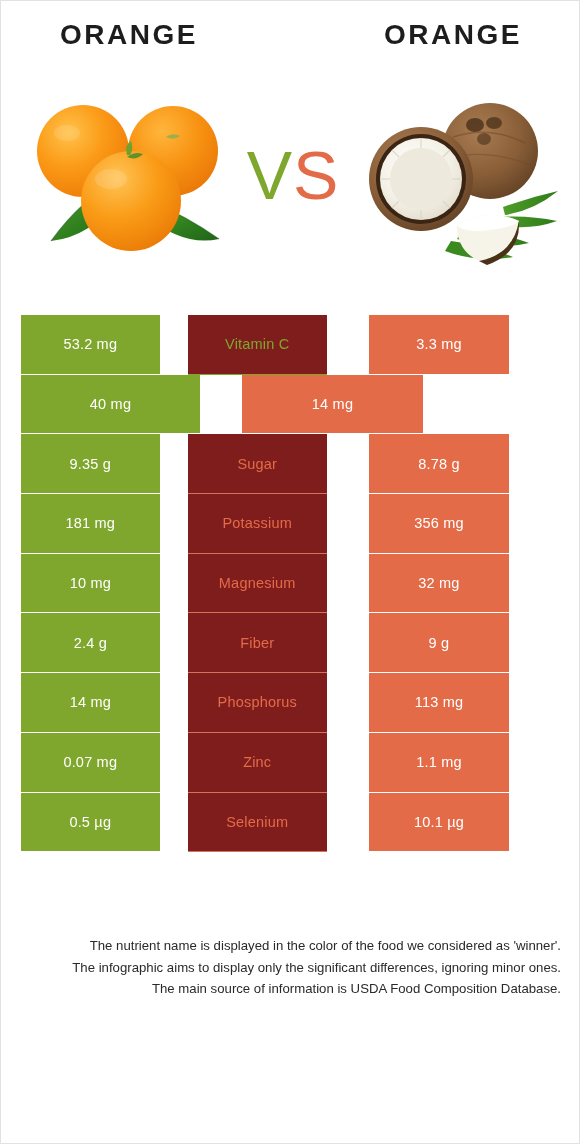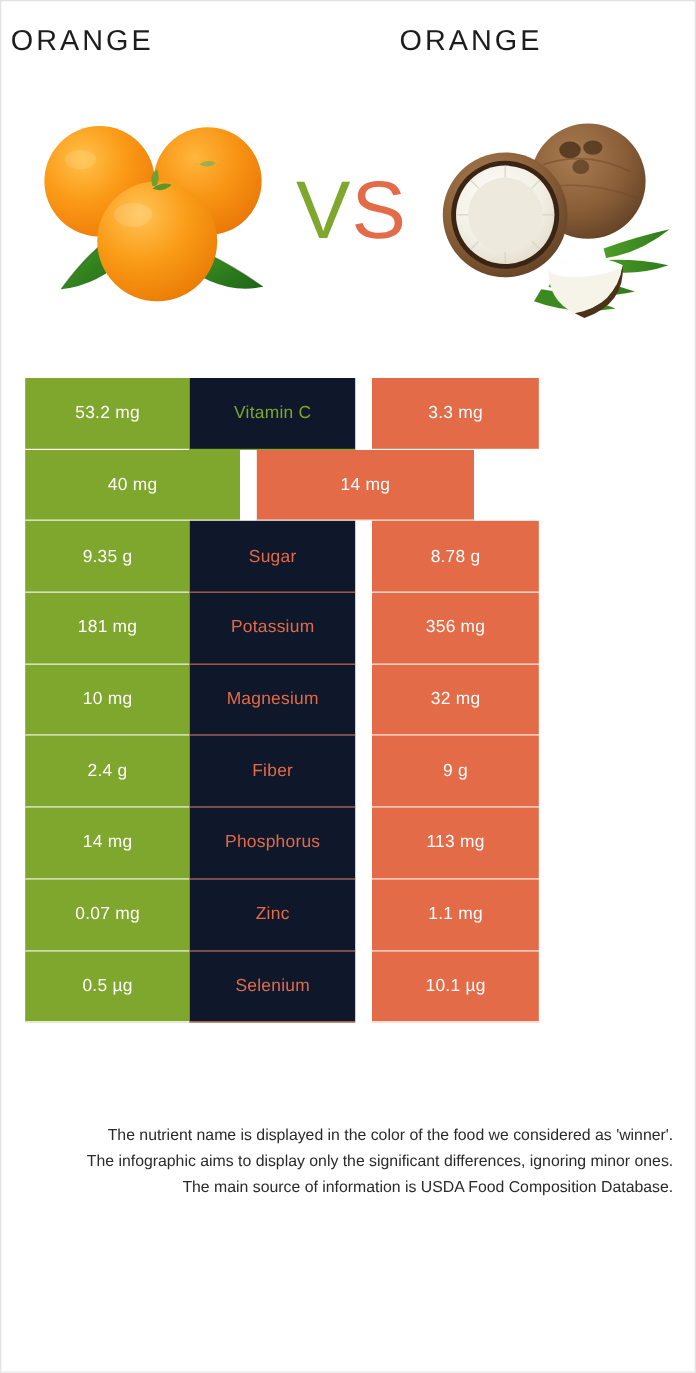--- a/index.html
+++ b/index.html
@@ -25,23 +25,23 @@
     position: absolute;
     top: 18px;
     left: 0;
     width: 580px;
     height: 40px;
   }
   .food-title {
     position: absolute;
     top: 0;
     width: 240px;
-    text-align: left;
-    font-size: 24px;
-    font-weight: 400;
+    text-align: center;
+    font-size: 28px;
+    font-weight: 700;
     letter-spacing: 2.5px;
     color: #1d1d1d;
     font-family: "Liberation Sans", sans-serif;
     line-height: 32px;
     white-space: nowrap;
   }
   .food-title.left  { left: 8px; }
   .food-title.right { left: 332px; }
 
   
@@ -82,21 +82,22 @@
   .table {
     position: absolute;
     left: 20px;
     top: 314px;
     width: 540px;
   }
   .row {
     position: relative;
     display: flex;
     height: 59.7px;
-    width: 428px;
+    width: 488px;
+    gap: 28px;
   }
   .cell {
     display: flex;
     align-items: center;
     justify-content: center;
     font-size: 14.5px;
     letter-spacing: 0.2px;
   }
   .cell.left {
     width: 179px;
@@ -106,21 +107,21 @@
   }
   .cell.right {
     width: 181px;
     background: #E36B48;
     color: #ffffff;
     border-bottom: 1.3px solid #ffffff;
     margin-left: 14px;
   }
   .cell.mid {
     width: 180px;
-    background: #0f172a;
+    background: #7f1d1d;
     font-size: 14.5px;
   }
   .cell.mid.win-orange  { color: #7FA72E; border-bottom: 1px solid #7FA72E; }
   .cell.mid.win-coconut { color: #E36B48; border-bottom: 1px solid #D4725A; }
 
   .row:first-child .cell.mid.win-orange,
   .row:first-child .cell.mid.win-coconut { border-top: none; }
 
   
   .footnote {

